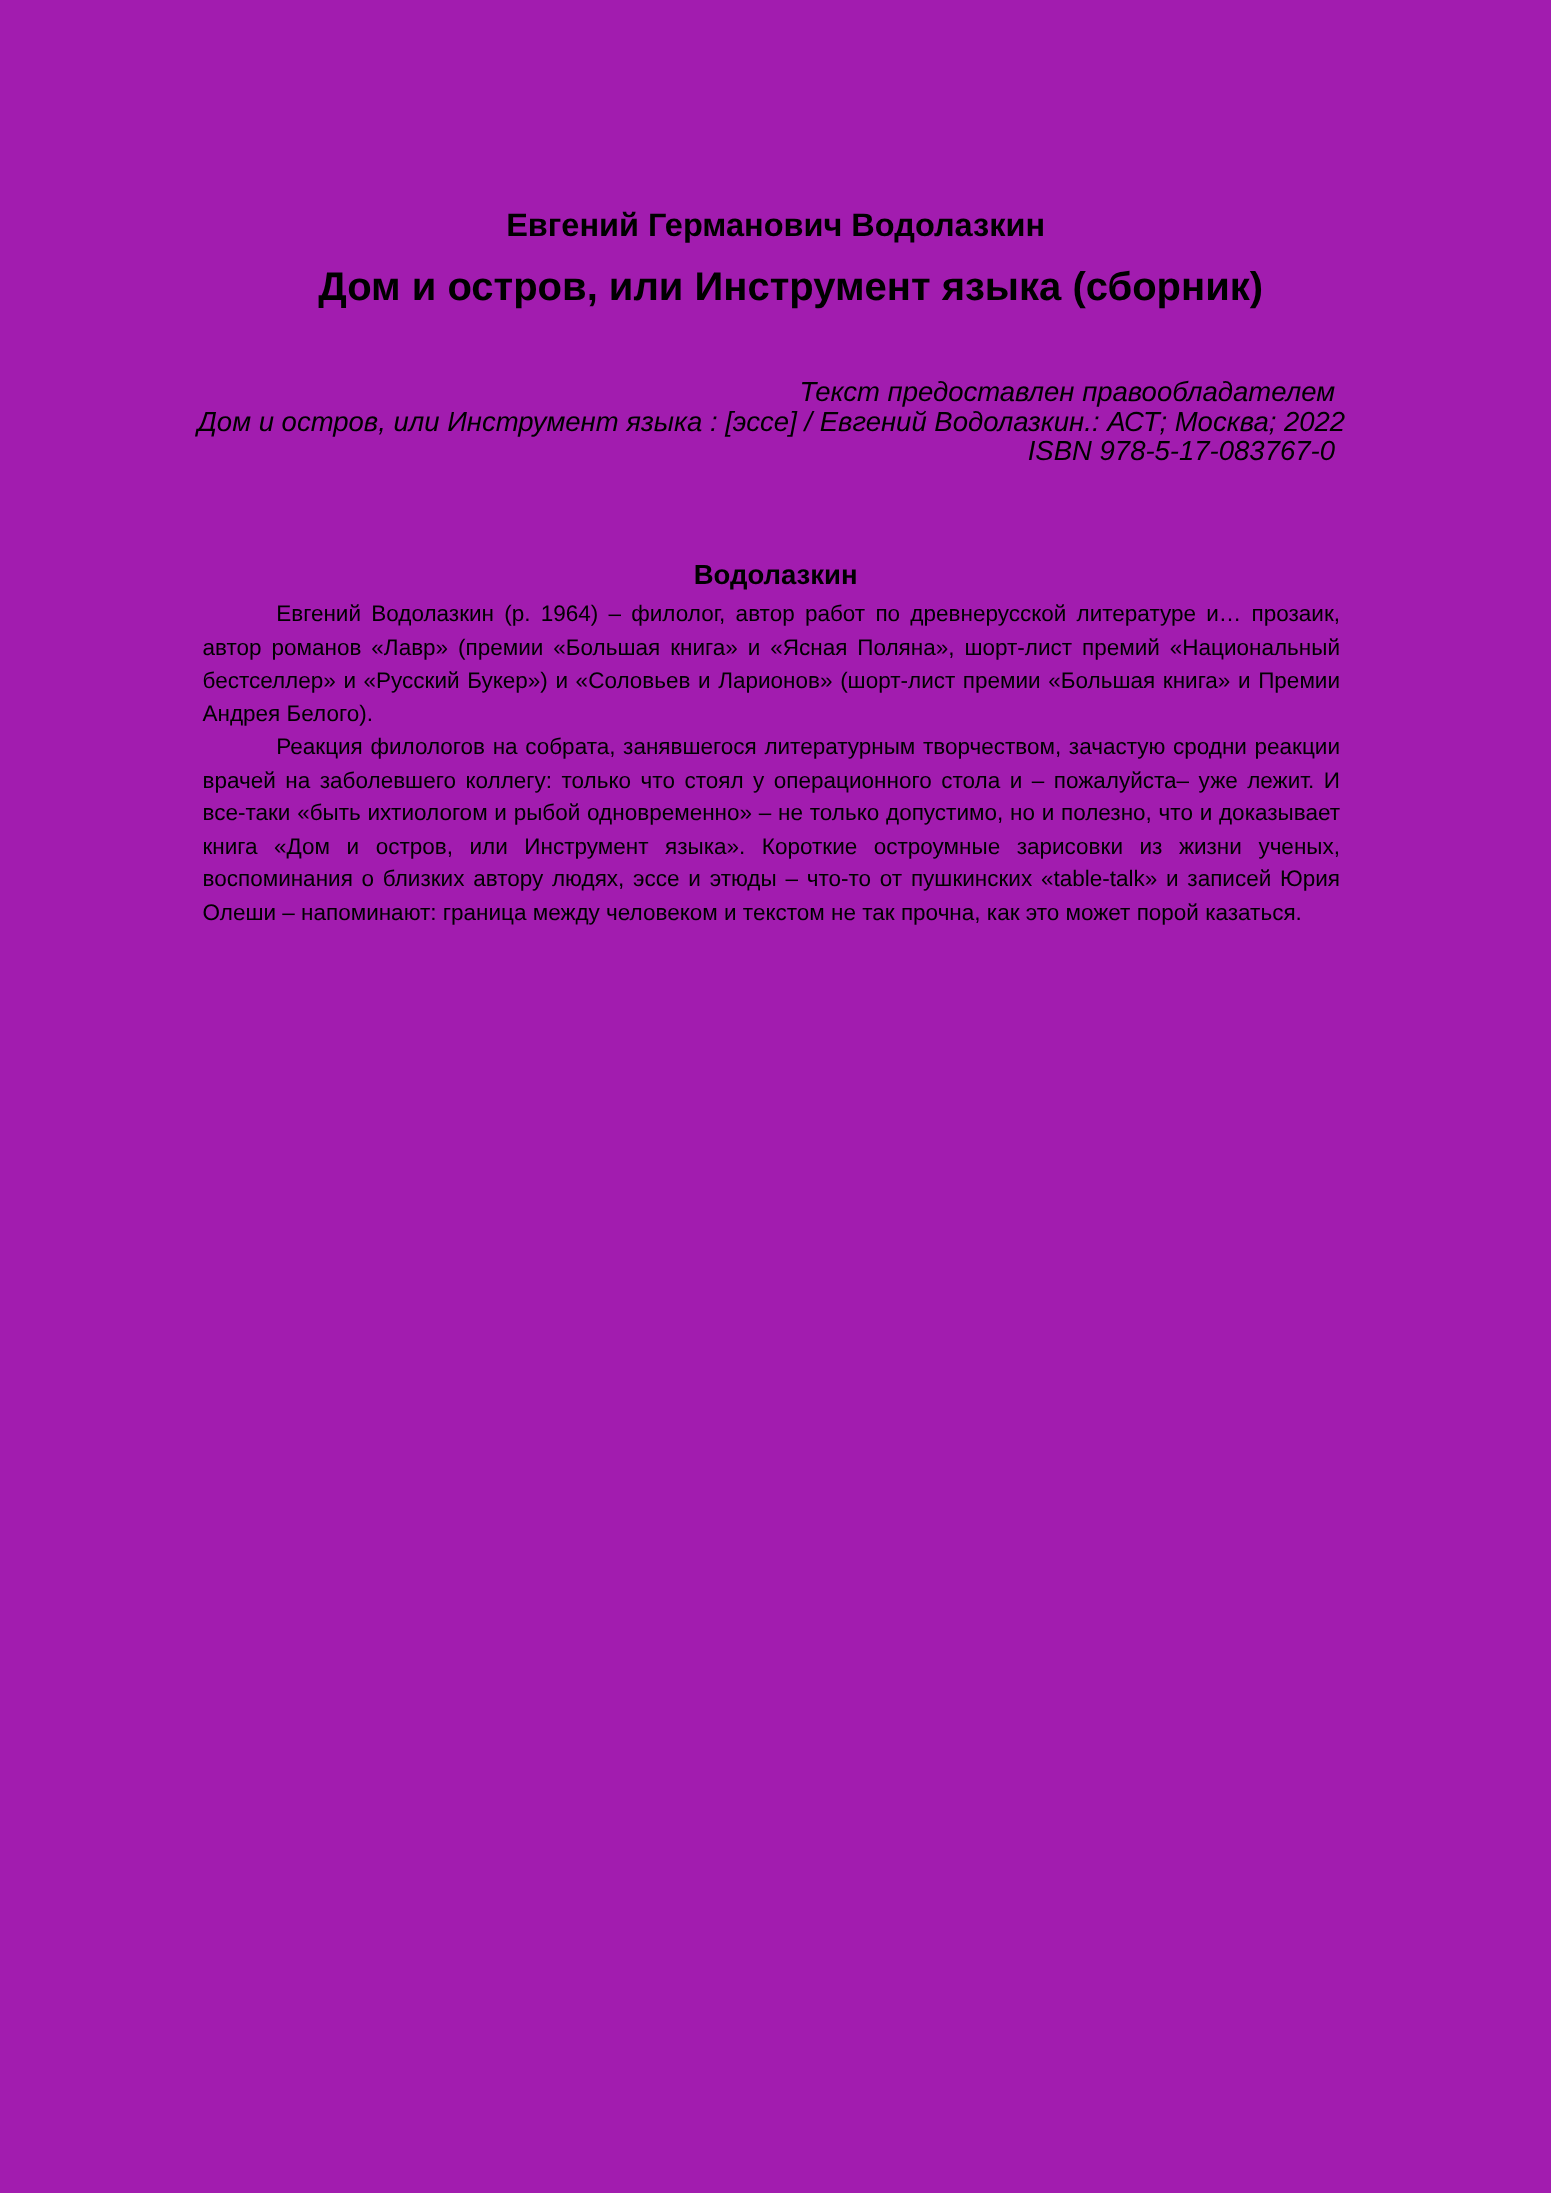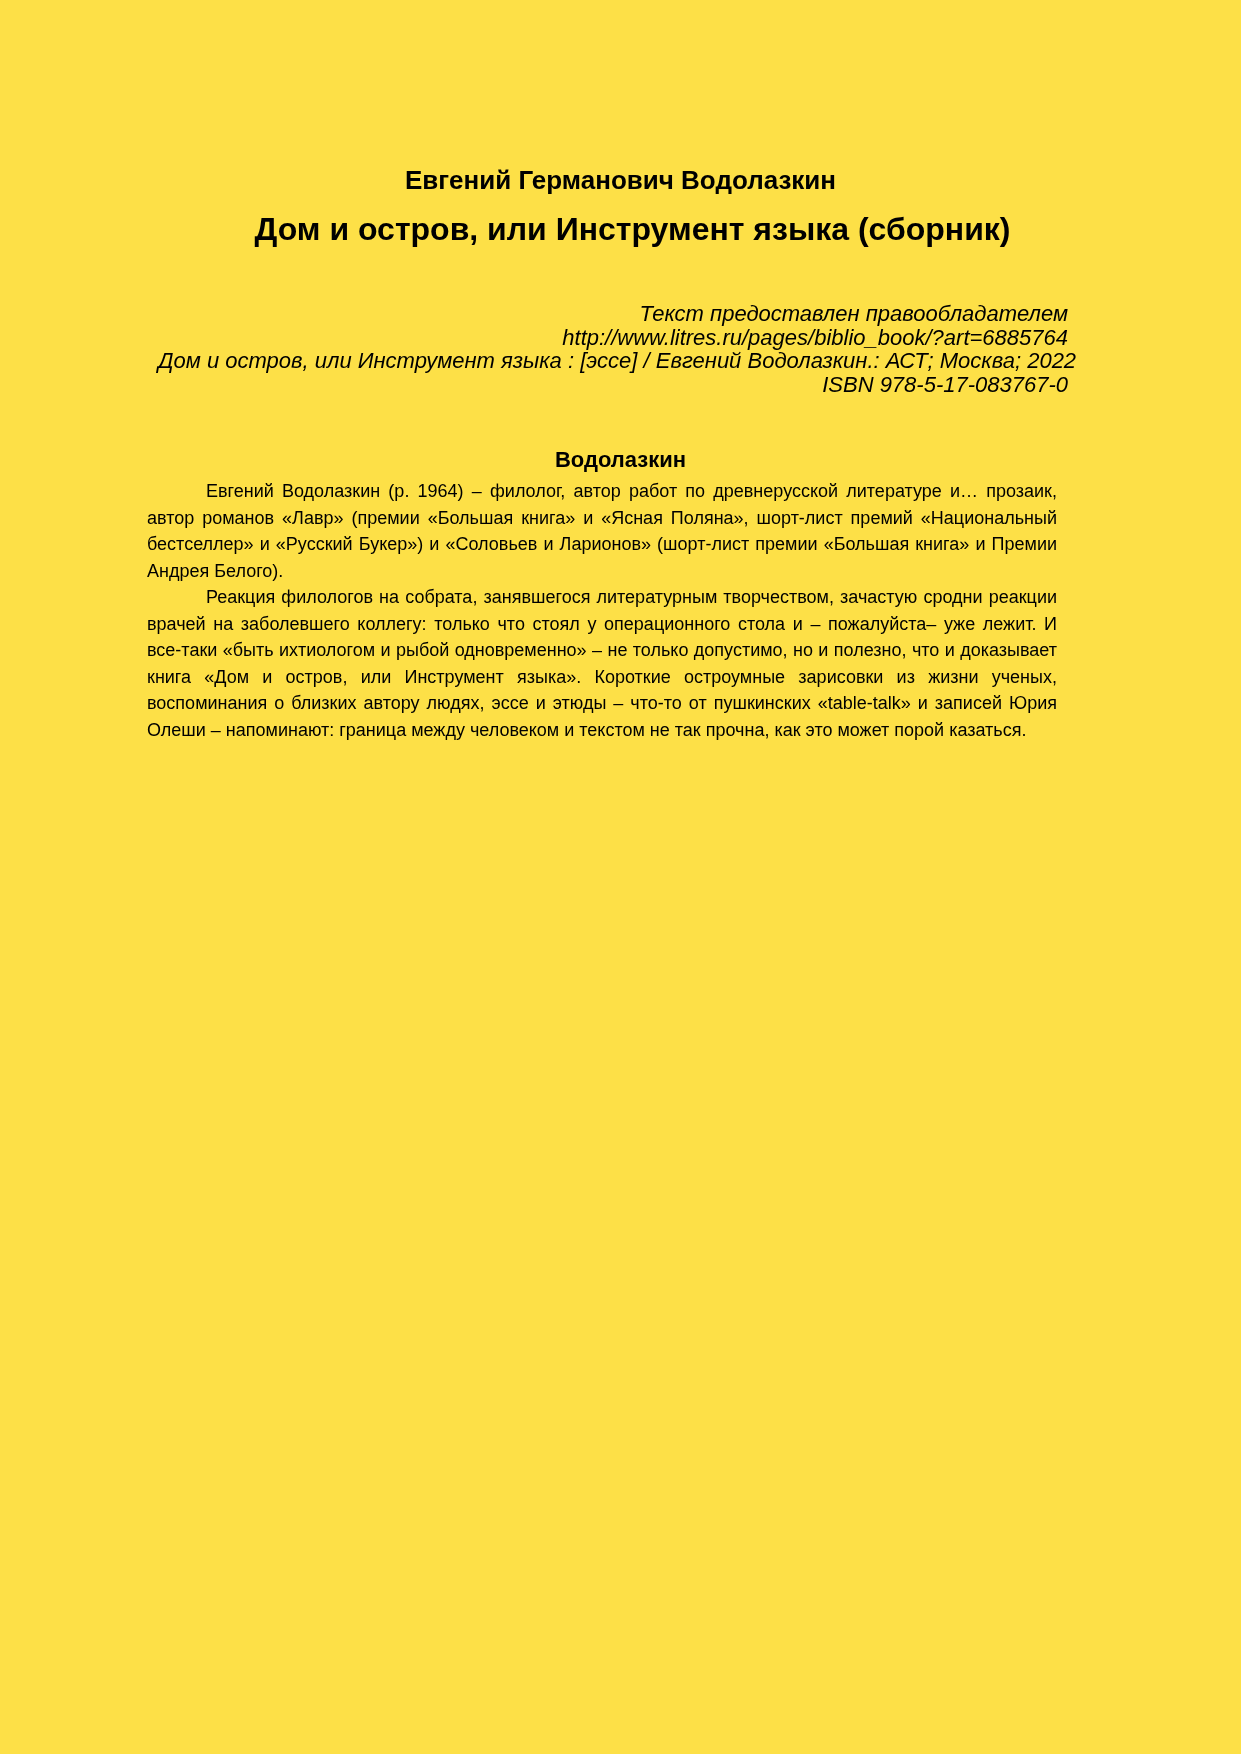--- a/index.html
+++ b/index.html
@@ -4,21 +4,21 @@
 <style>
   html, body {
     margin: 0;
     padding: 0;
     background: #ffffff;
   }
   .page {
     position: relative;
     width: 1241px;
     height: 1754px;
-    background: #fde047;
+    background: #a21caf;
     color: #000000;
     font-family: "Liberation Sans", "DejaVu Sans", sans-serif;
     overflow: hidden;
   }
   .author-line {
     position: absolute;
     top: 164px;
     left: 0;
     width: 1241px;
     text-align: center;
@@ -55,21 +55,21 @@
     left: 0;
     width: 1241px;
     text-align: center;
     font-size: 22px;
     font-weight: bold;
     line-height: 26px;
   }
   .annotation-body {
     position: absolute;
     top: 478px;
-    left: 147px;
+    left: 162px;
     width: 910px;
     font-size: 18px;
     line-height: 26.5px;
     text-align: justify;
   }
   .annotation-body p {
     margin: 0;
     padding: 0;
     text-indent: 59px;
   }
@@ -78,21 +78,20 @@
 <body>
 
 <div class="page">
 
   <div class="author-line">Евгений Германович Водолазкин</div>
 
   <h1 class="book-title" style="margin:12px; padding:0;">Дом и остров, или Инструмент языка (сборник)</h1>
 
   <div class="credits">
     <div class="credit-line">Текст предоставлен правообладателем</div>
-    <div class="credit-line">http://www.litres.ru/pages/biblio_book/?art=6885764</div>
     <div class="credit-line">Дом и остров, или Инструмент языка : [эссе] / Евгений Водолазкин.: АСТ; Москва; 2022</div>
     <div class="credit-line">ISBN 978-5-17-083767-0</div>
   </div>
 
   <h2 class="annotation-heading" style="margin:0; padding:0;">Водолазкин</h2>
 
   <div class="annotation-body">
     <p>Евгений Водолазкин (р. 1964) – филолог, автор работ по древнерусской литературе и… прозаик, автор романов «Лавр» (премии «Большая книга» и «Ясная Поляна», шорт-лист премий «Национальный бестселлер» и «Русский Букер») и «Соловьев и Ларионов» (шорт-лист премии «Большая книга» и Премии Андрея Белого).</p>
     <p>Реакция филологов на собрата, занявшегося литературным творчеством, зачастую сродни реакции врачей на заболевшего коллегу: только что стоял у операционного стола и – пожалуйста– уже лежит. И все-таки «быть ихтиологом и рыбой одновременно» – не только допустимо, но и полезно, что и доказывает книга «Дом и остров, или Инструмент языка». Короткие остроумные зарисовки из жизни ученых, воспоминания о близких автору людях, эссе и этюды – что-то от пушкинских «table-talk» и записей Юрия Олеши – напоминают: граница между человеком и текстом не так прочна, как это может порой казаться.</p>
   </div>

